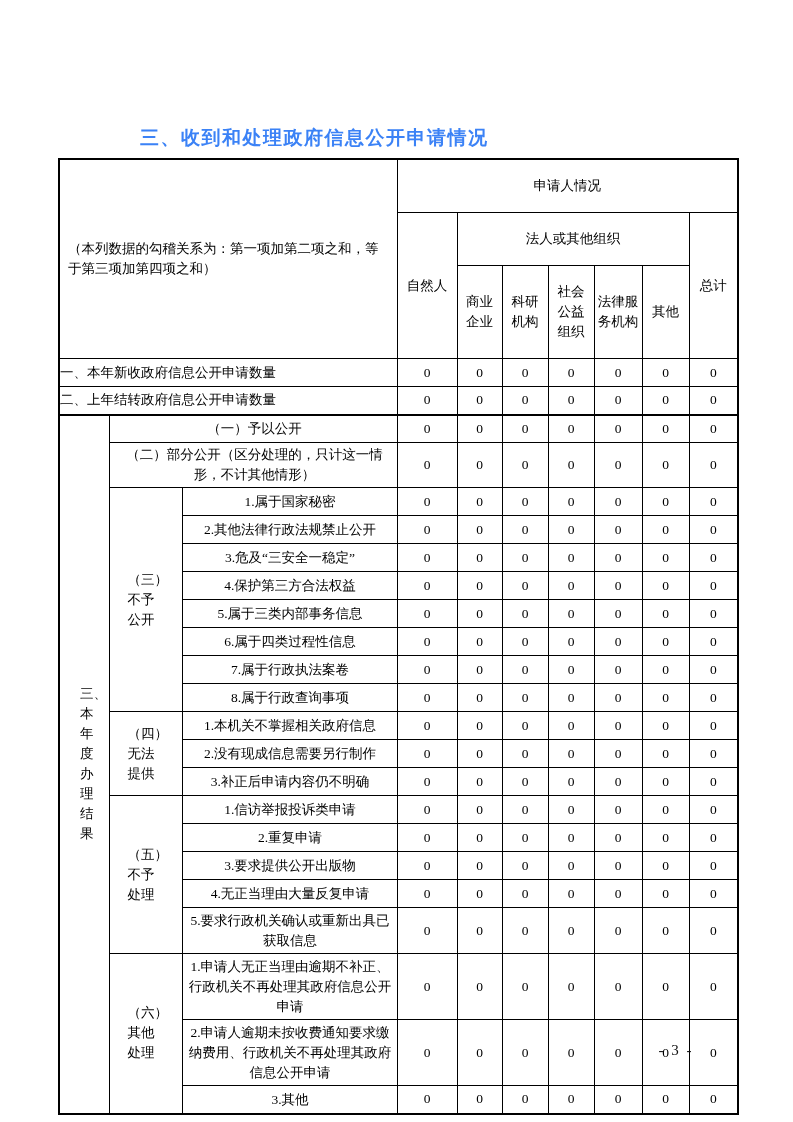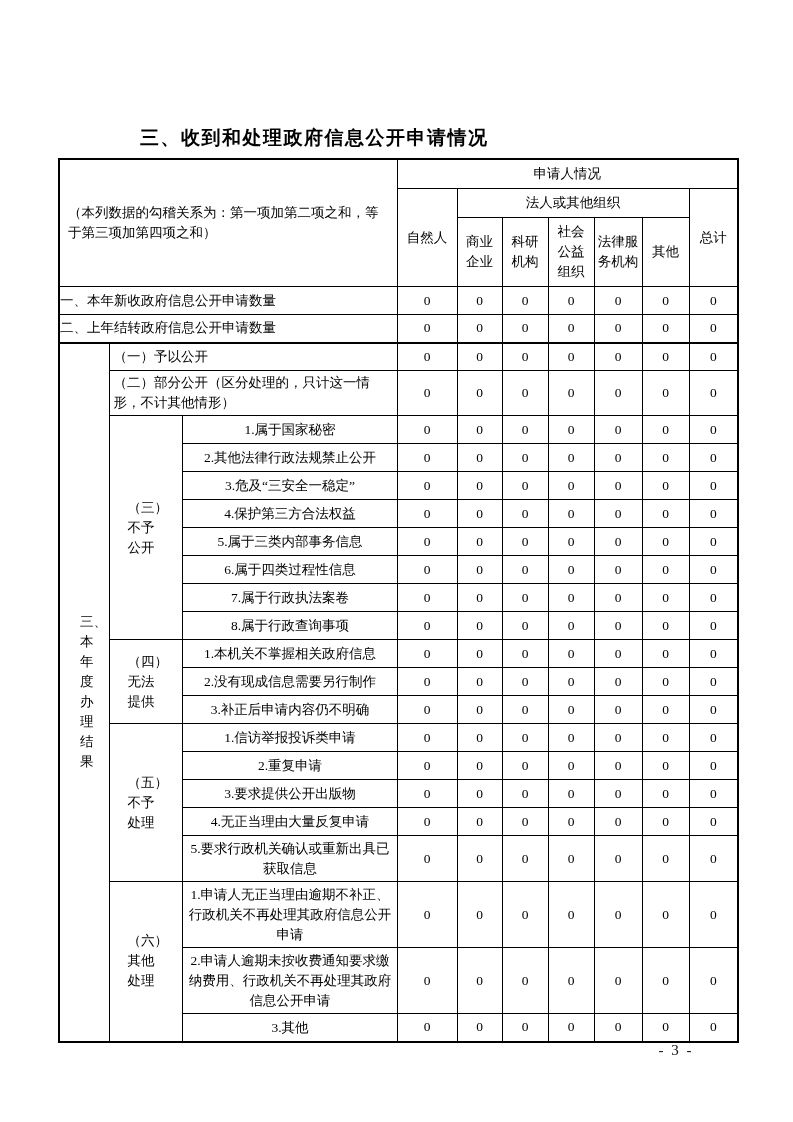--- a/index.html
+++ b/index.html
@@ -11,21 +11,21 @@
     color:#000;
     overflow:hidden;
   }
   .doc-title {
     position:absolute;
     left:140px; top:125px;
     font-family:Liberation Sans, sans-serif;
     font-weight:bold;
     font-size:19px;
     letter-spacing:1.5px;
-    color:#000000;
+    color:#3b82f6;
     white-space:nowrap;
   }
   table.report {
     position:absolute;
     left:58px; top:158px;
     width:679px;
     border-collapse:collapse;
     table-layout:fixed;
     border:2px solid #000;
   }
@@ -35,31 +35,31 @@
     font-weight:normal;
     color:#000;
     vertical-align:middle;
     line-height:20px;
     overflow:hidden;
   }
   thead tr.h1 { height:24px; }
   thead tr.h2 { height:26px; }
   thead tr.h3 { height:65px; }
   tbody tr    { height:28px; }
-  th.hdr { text-align:center; font-size:14px; padding:4px 3px; line-height:19px; }
+  th.hdr { text-align:center; font-size:14px; padding:16px 3px; line-height:19px; }
   td.note {
     text-align:left;
     vertical-align:middle;
     padding:4px 8px;
     line-height:27px;
     font-size:13.5px;
     margin-left:9px;
   }
   td.cat  { text-align:left; padding:2px 0; }
-  td.sub  { text-align:left; padding:2px 1px 2px 4px; }
+  td.sub  { text-align:center; padding:2px 1px 2px 4px; }
   td.sub2 { text-align:left; padding:2px 18px; line-height:21px; }
   td.item { text-align:center; padding:3px 2px 2px 3px; }
   td.vert {
     text-align:justify;
     padding:0 20px;
     line-height:28px;
   }
   td.num  { text-align:center; font-size:14px; }
   tbody tr.sec td { border-top-width:2px; }
   .page-number {

